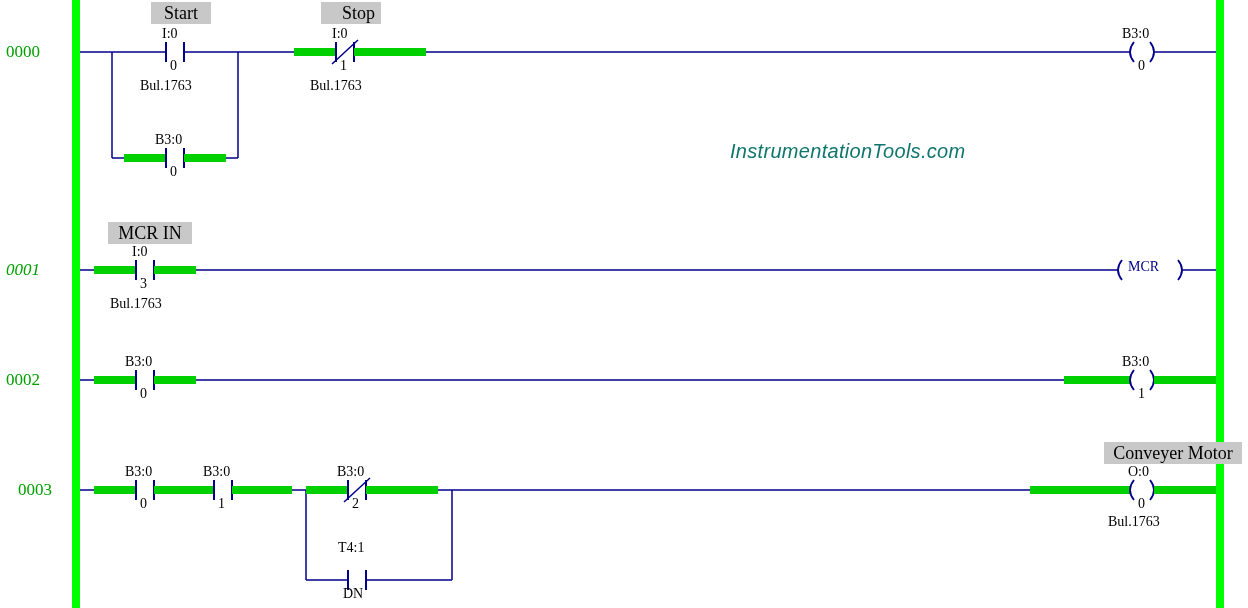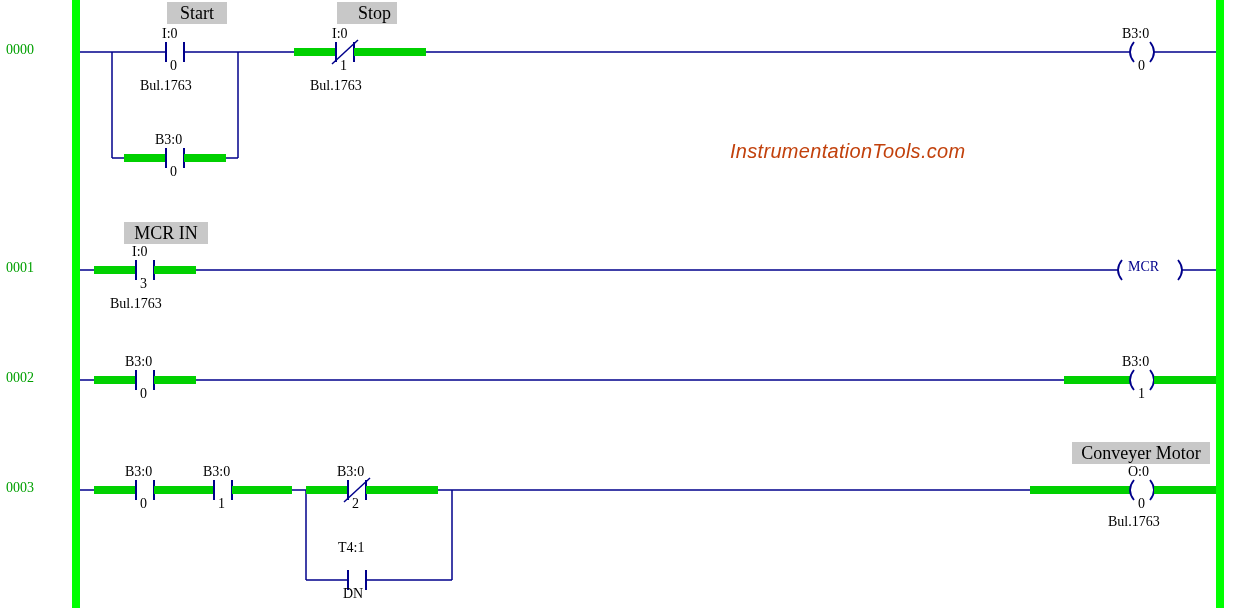--- a/index.html
+++ b/index.html
@@ -12,44 +12,43 @@
     font-size: 18px;
     color: #000;
     overflow: hidden;
     position: relative;
   }
   svg { position: absolute; top: 0; left: 0; }
   .rung-num {
     position: absolute;
     color: #00a000;
     font-family: "Times New Roman", serif;
-    font-size: 14px;
+    font-size: 17px;
   }
   .tag-box {
     position: absolute;
     background: #c8c8c8;
     color: #000;
     font-size: 18px;
     text-align: center;
     padding: 0 6px;
     line-height: 22px;
     height: 22px;
     white-space: nowrap;
-    margin-left: 16px;
   }
   .lbl {
     position: absolute;
     font-size: 14px;
     color: #000;
     text-align: center;
     white-space: nowrap;
   }
   .watermark {
     position: absolute;
-    color: #c2410c;
+    color: #0f766e;
     font-family: Arial, sans-serif;
     font-size: 20px;
     font-style: italic;
     letter-spacing: 0.3px;
   }
 </style>
 </head>
 <body>
 
 <svg width="1248" height="608" viewBox="0 0 1248 608">
@@ -149,23 +148,23 @@
 
   <line x1="452" y1="490" x2="1030" y2="490" stroke="#00008b" stroke-width="1.5"></line>
 
   <rect x="1030" y="486" width="100" height="8" fill="#00d000"></rect>
   <path d="M1134,480 Q1126,490 1134,500" fill="none" stroke="#00008b" stroke-width="1.8"></path>
   <path d="M1150,480 Q1158,490 1150,500" fill="none" stroke="#00008b" stroke-width="1.8"></path>
   <rect x="1154" y="486" width="62" height="8" fill="#00d000"></rect>
 </svg>
 
 <div class="rung-num" style="left:6px; top:42px;">0000</div>
-<div class="rung-num" style="left:6px; top:260px;">0001</div>
+<div class="rung-num" style="left:6px; top:260px;font-style:italic;">0001</div>
 <div class="rung-num" style="left:6px; top:370px;">0002</div>
-<div class="rung-num" style="left:6px; top:480px;">0003</div>
+<div class="rung-num" style="left:18px; top:480px;">0003</div>
 
 <div class="watermark" style="left:730px; top:140px;">InstrumentationTools.com</div>
 
 <div class="tag-box" style="left:151px; top:2px; width:48px;">Start</div>
 <div class="lbl" style="left:162px; top:26px;">I:0</div>
 <div class="lbl" style="left:170px; top:58px;">0</div>
 <div class="lbl" style="left:140px; top:78px;">Bul.1763</div>
 
 <div class="tag-box" style="left:321px; top:2px; width:48px;text-align:right;">Stop</div>
 <div class="lbl" style="left:332px; top:26px;">I:0</div>
@@ -196,16 +195,16 @@
 
 <div class="lbl" style="left:203px; top:464px;">B3:0</div>
 <div class="lbl" style="left:218px; top:496px;">1</div>
 
 <div class="lbl" style="left:337px; top:464px;">B3:0</div>
 <div class="lbl" style="left:352px; top:496px;">2</div>
 
 <div class="lbl" style="left:338px; top:540px;">T4:1</div>
 <div class="lbl" style="left:343px; top:586px;">DN</div>
 
-<div class="tag-box" style="left:1056px; top:442px; width:126px;">Conveyer Motor</div>
+<div class="tag-box" style="left:1104px; top:442px; width:126px;">Conveyer Motor</div>
 <div class="lbl" style="left:1128px; top:464px;">O:0</div>
 <div class="lbl" style="left:1138px; top:496px;">0</div>
 <div class="lbl" style="left:1108px; top:514px;">Bul.1763</div>
 
 </body></html>

